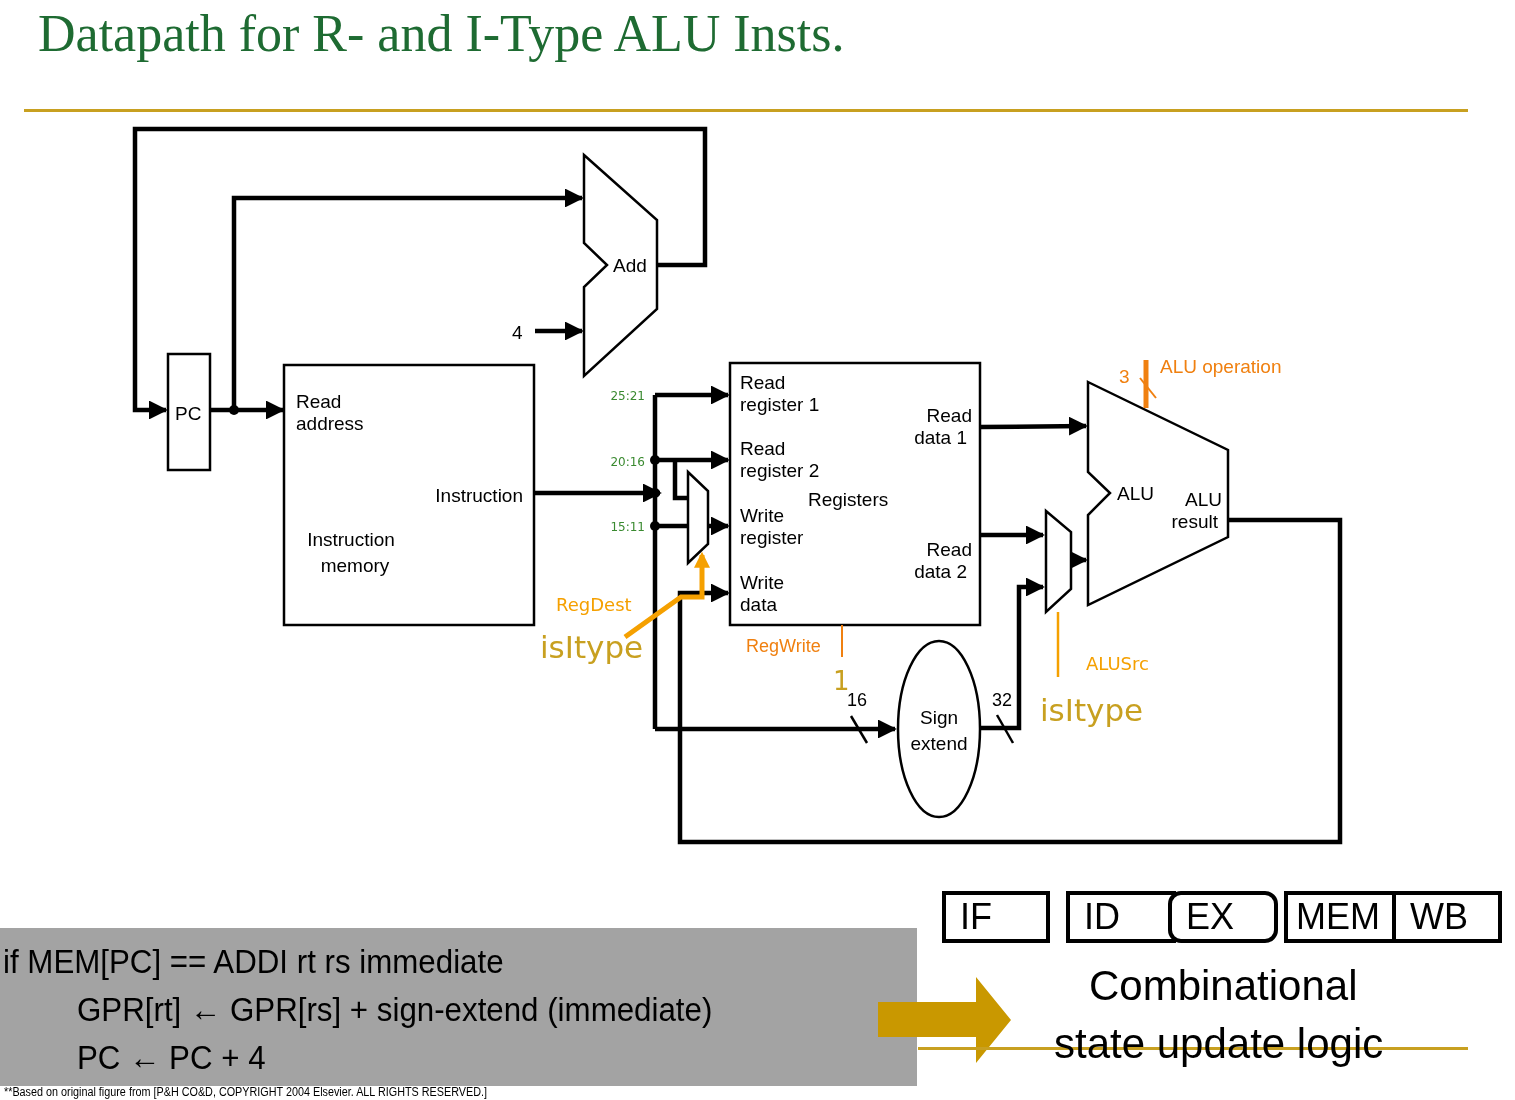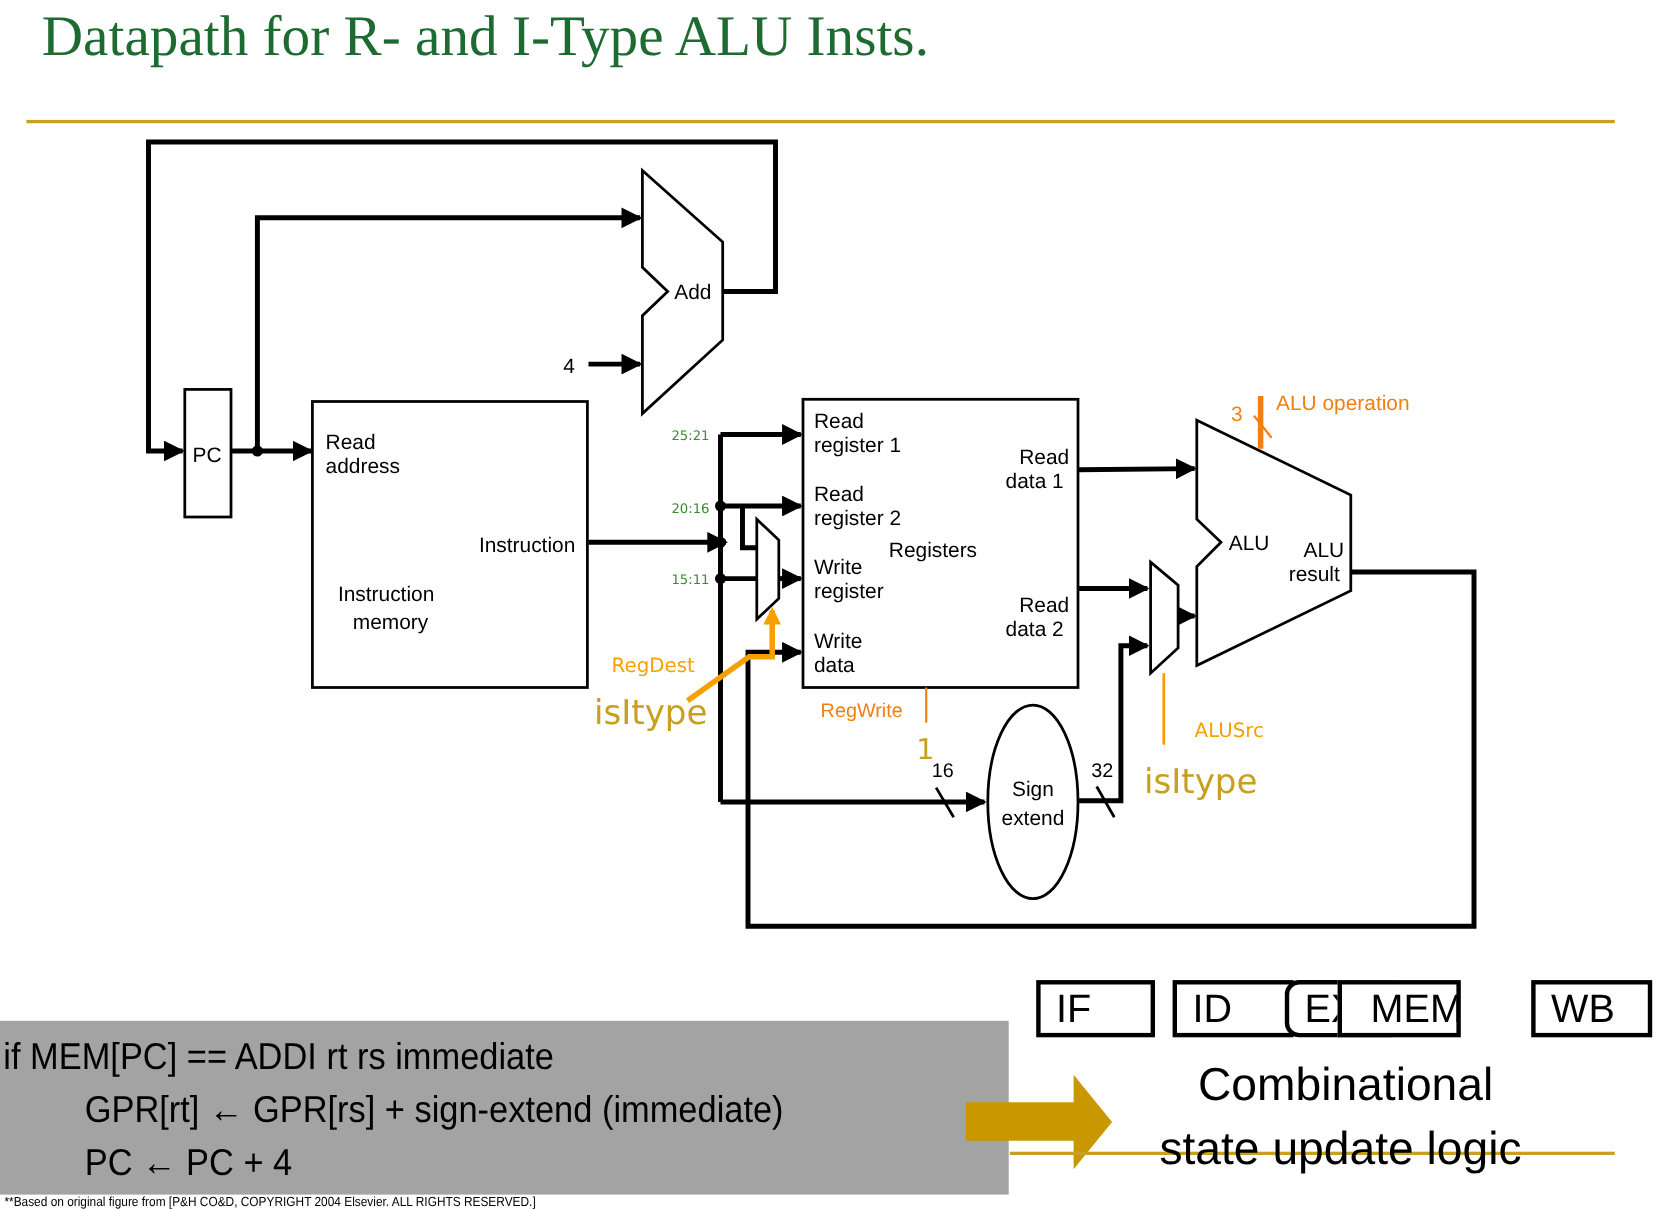--- a/index.html
+++ b/index.html
@@ -167,17 +167,17 @@
 <div class="footnote">**Based on original figure from [P&amp;H CO&amp;D, COPYRIGHT 2004 Elsevier. ALL RIGHTS RESERVED.]</div>
 
 <svg style="position:absolute; left:876px; top:975px;" width="140" height="90" xmlns="http://www.w3.org/2000/svg">
   <polygon points="2,27 100,27 100,2 135,45 100,88 100,62 2,62" fill="#c99800"></polygon>
 </svg>
 <div class="bottom-rule"></div>
 
 <div class="stage" style="left:942px; width:108px;">IF</div>
 <div class="stage" style="left:1054px; width:110px;margin-left:12px;">ID</div>
 <div class="stage" style="left:1168px; width:110px;border-radius:13px;">EX</div>
-<div class="stage" style="left:1216px; width:112px; padding-left:26px;">MEM</div>
+<div class="stage" style="left:1284px; width:112px; padding-left:8px;">MEM</div>
 <div class="stage" style="left:1392px; width:110px;">WB</div>
 
 <div class="comb" style="top:962px;margin-left:35px;">Combinational</div>
 <div class="comb" style="top:1020px;">state update logic</div>
 
 </body></html>

